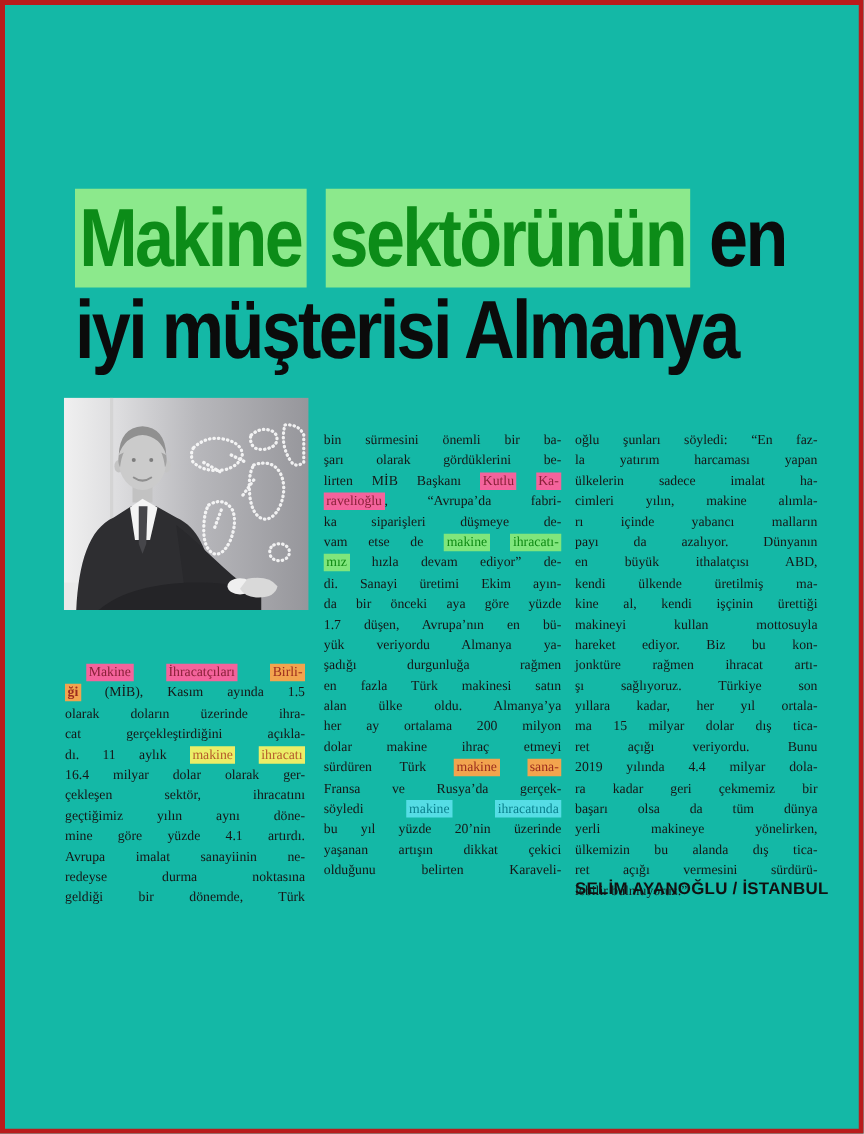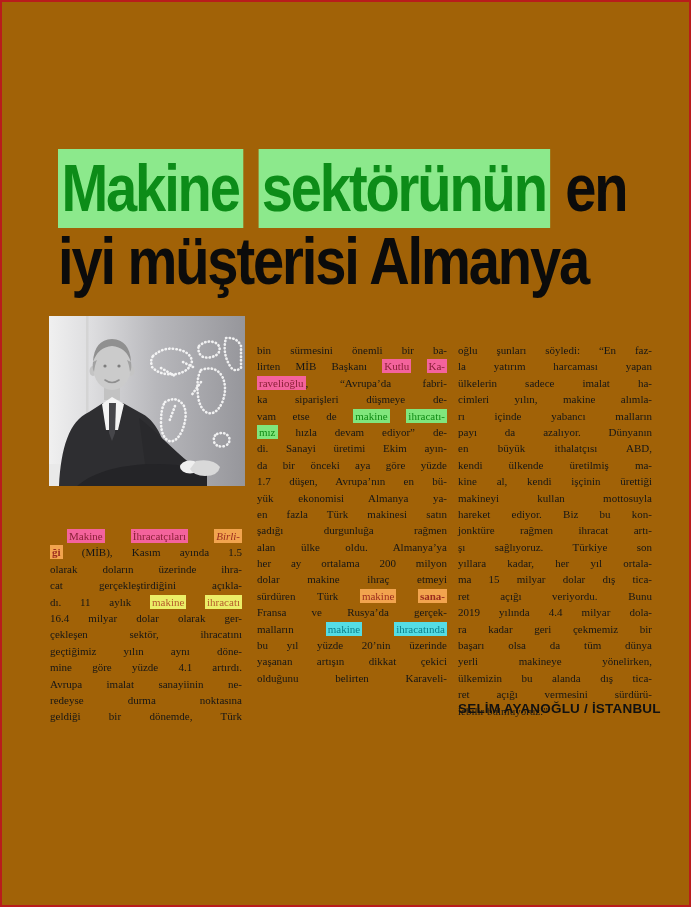--- a/index.html
+++ b/index.html
@@ -1,18 +1,18 @@
 <!DOCTYPE html>
 <html><head>
 <meta charset="utf-8">
 <style>
   html,body{margin:0;padding:0;background:#ffffff;}
   .page{
     position:relative;width:691px;height:907px;box-sizing:border-box;
-    background:#a16207;border:2px solid #b91c1c;overflow:hidden;
+    background:#14b8a6;border:4px solid #b91c1c;overflow:hidden;
     font-family:"Liberation Serif","DejaVu Serif",serif;
   }
   .headline{
     position:absolute;left:56px;top:150px;margin:0;
     font-family:"Liberation Sans","DejaVu Sans",sans-serif;
     font-weight:bold;font-size:66px;line-height:73px;letter-spacing:-2.5px;
     color:#0b0b0b;white-space:nowrap;
     transform:scaleX(0.85);transform-origin:0 0;
   }
   .headline .hl{padding:2px 5px 3px 4px;margin-right:2px;}
@@ -88,52 +88,53 @@
         <path d="M44,46 Q45,24 63,23 Q81,24 82,46 Q77,31 63,30 Q49,31 44,46 Z" fill="#909090"></path>
         <path d="M44,46 q-1,6 1,10 q1,-8 3,-12 z M82,46 q1,6 -1,10 q-1,-8 -3,-12 z" fill="#a2a2a2"></path>
         <circle cx="56" cy="50" r="1.6" fill="#7d7d7d"></circle>
         <circle cx="70" cy="50" r="1.6" fill="#7d7d7d"></circle>
         <path d="M56,64 q7,5 14,0" stroke="#8f8f8f" stroke-width="1.6" fill="none" stroke-linecap="round"></path>
       </g>
     </svg>
   </div>
 
   <div class="col col1">
-      <div class="bline indent"><span class="hl" style="background-color: rgb(244, 99, 156); color: rgb(138, 32, 56);">Makine</span><span> </span><span class="hl" style="background-color: rgb(244, 99, 156); color: rgb(138, 32, 56);">İhracatçıları</span><span> </span><span class="hl" style="background-color: rgb(242, 164, 78); color: rgb(156, 44, 30); font-style: italic;">Birli-</span></div>
+      <div class="bline indent"><span class="hl" style="background-color: rgb(244, 99, 156); color: rgb(138, 32, 56);">Makine</span><span> </span><span class="hl" style="background-color: rgb(244, 99, 156); color: rgb(138, 32, 56);">İhracatçıları</span><span> </span><span class="hl" style="background-color: rgb(242, 164, 78); color: rgb(156, 44, 30);">Birli-</span></div>
       <div class="bline"><span class="hl" style="background-color: rgb(242, 164, 78); color: rgb(156, 44, 30); font-weight: bold;">ği</span><span> (MİB), Kasım ayında 1.5</span></div>
       <div class="bline"><span>olarak doların üzerinde ihra-</span></div>
       <div class="bline"><span>cat gerçekleştirdiğini açıkla-</span></div>
       <div class="bline"><span>dı. 11 aylık </span><span class="hl" style="background-color: rgb(235, 238, 103); color: rgb(181, 90, 43);">makine</span><span> </span><span class="hl" style="background-color: rgb(235, 238, 103); color: rgb(181, 90, 43);">ihracatı</span></div>
       <div class="bline"><span>16.4 milyar dolar olarak ger-</span></div>
       <div class="bline"><span>çekleşen sektör, ihracatını</span></div>
       <div class="bline"><span>geçtiğimiz yılın aynı döne-</span></div>
       <div class="bline"><span>mine göre yüzde 4.1 artırdı.</span></div>
       <div class="bline"><span>Avrupa imalat sanayiinin ne-</span></div>
       <div class="bline"><span>redeyse durma noktasına</span></div>
       <div class="bline"><span>geldiği bir dönemde, Türk</span></div>
     </div>
   <div class="col col2">
       <div class="bline"><span>bin sürmesini önemli bir ba-</span></div>
+      <div class="bline"><span>şarı olarak gördüklerini be-</span></div>
       <div class="bline"><span>lirten MİB Başkanı </span><span class="hl" style="background-color: rgb(244, 99, 156); color: rgb(138, 32, 56);">Kutlu</span><span> </span><span class="hl" style="background-color: rgb(244, 99, 156); color: rgb(138, 32, 56);">Ka-</span></div>
       <div class="bline"><span class="hl" style="background-color: rgb(244, 99, 156); color: rgb(138, 32, 56);">ravelioğlu</span><span>, “Avrupa’da fabri-</span></div>
       <div class="bline"><span>ka siparişleri düşmeye de-</span></div>
       <div class="bline"><span>vam etse de </span><span class="hl" style="background-color: rgb(128, 230, 124); color: rgb(15, 138, 20);">makine</span><span> </span><span class="hl" style="background-color: rgb(128, 230, 124); color: rgb(15, 138, 20);">ihracatı-</span></div>
       <div class="bline"><span class="hl" style="background-color: rgb(128, 230, 124); color: rgb(15, 138, 20);">mız</span><span> hızla devam ediyor” de-</span></div>
       <div class="bline"><span>di. Sanayi üretimi Ekim ayın-</span></div>
       <div class="bline"><span>da bir önceki aya göre yüzde</span></div>
       <div class="bline"><span>1.7 düşen, Avrupa’nın en bü-</span></div>
-      <div class="bline"><span>yük ekonomisi Almanya ya-</span></div>
+      <div class="bline"><span>yük veriyordu Almanya ya-</span></div>
+      <div class="bline"><span>şadığı durgunluğa rağmen</span></div>
       <div class="bline"><span>en fazla Türk makinesi satın</span></div>
-      <div class="bline"><span>şadığı durgunluğa rağmen</span></div>
       <div class="bline"><span>alan ülke oldu. Almanya’ya</span></div>
       <div class="bline"><span>her ay ortalama 200 milyon</span></div>
       <div class="bline"><span>dolar makine ihraç etmeyi</span></div>
-      <div class="bline"><span>sürdüren Türk </span><span class="hl" style="background-color: rgb(242, 164, 78); color: rgb(156, 44, 30);">makine</span><span> </span><span class="hl" style="background-color: rgb(242, 164, 78); color: rgb(156, 44, 30); font-weight: bold;">sana-</span></div>
+      <div class="bline"><span>sürdüren Türk </span><span class="hl" style="background-color: rgb(242, 164, 78); color: rgb(156, 44, 30);">makine</span><span> </span><span class="hl" style="background-color: rgb(242, 164, 78); color: rgb(156, 44, 30);">sana-</span></div>
       <div class="bline"><span>Fransa ve Rusya’da gerçek-</span></div>
-      <div class="bline"><span>malların </span><span class="hl" style="background-color: rgb(85, 221, 229); color: rgb(10, 127, 140);">makine</span><span> </span><span class="hl" style="background-color: rgb(85, 221, 229); color: rgb(10, 127, 140);">ihracatında</span></div>
+      <div class="bline"><span>söyledi </span><span class="hl" style="background-color: rgb(85, 221, 229); color: rgb(10, 127, 140);">makine</span><span> </span><span class="hl" style="background-color: rgb(85, 221, 229); color: rgb(10, 127, 140);">ihracatında</span></div>
       <div class="bline"><span>bu yıl yüzde 20’nin üzerinde</span></div>
       <div class="bline"><span>yaşanan artışın dikkat çekici</span></div>
       <div class="bline"><span>olduğunu belirten Karaveli-</span></div>
     </div>
   <div class="col col3">
       <div class="bline"><span>oğlu şunları söyledi: “En faz-</span></div>
       <div class="bline"><span>la yatırım harcaması yapan</span></div>
       <div class="bline"><span>ülkelerin sadece imalat ha-</span></div>
       <div class="bline"><span>cimleri yılın, makine alımla-</span></div>
       <div class="bline"><span>rı içinde yabancı malların</span></div>

